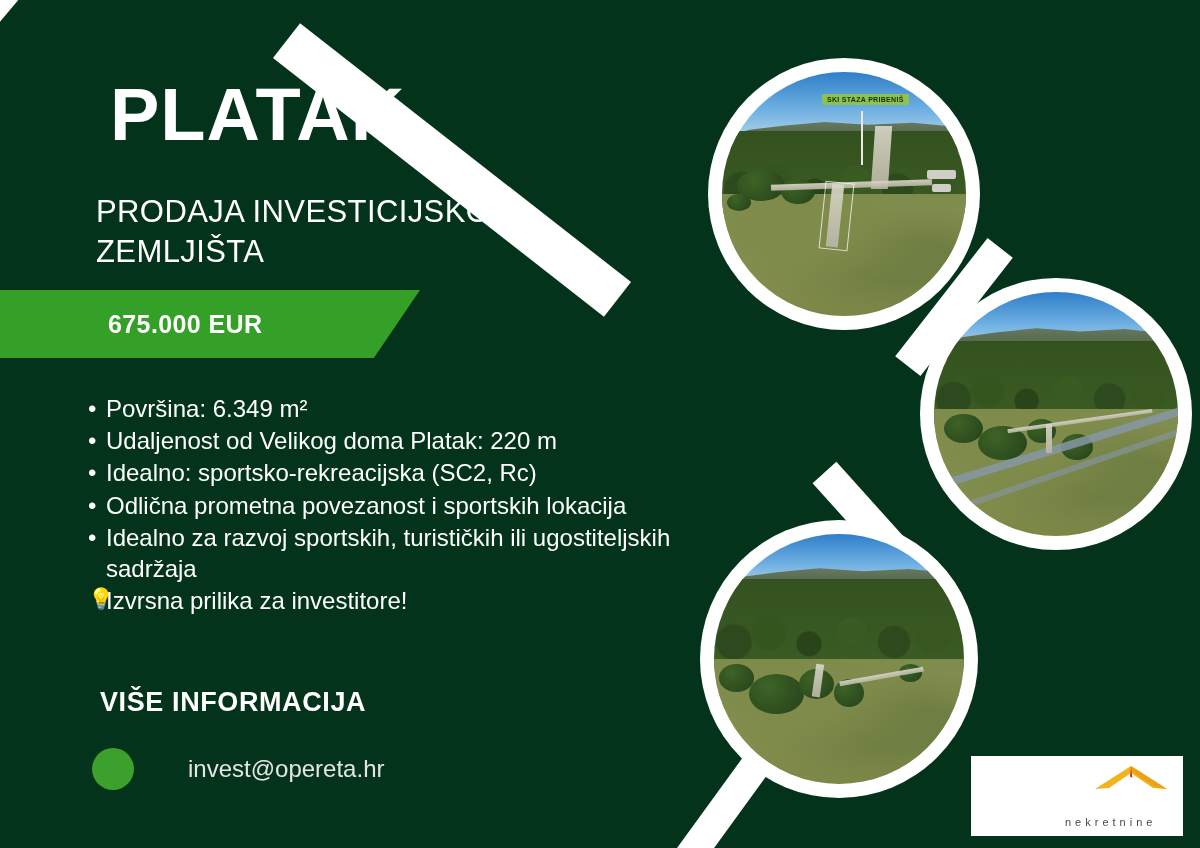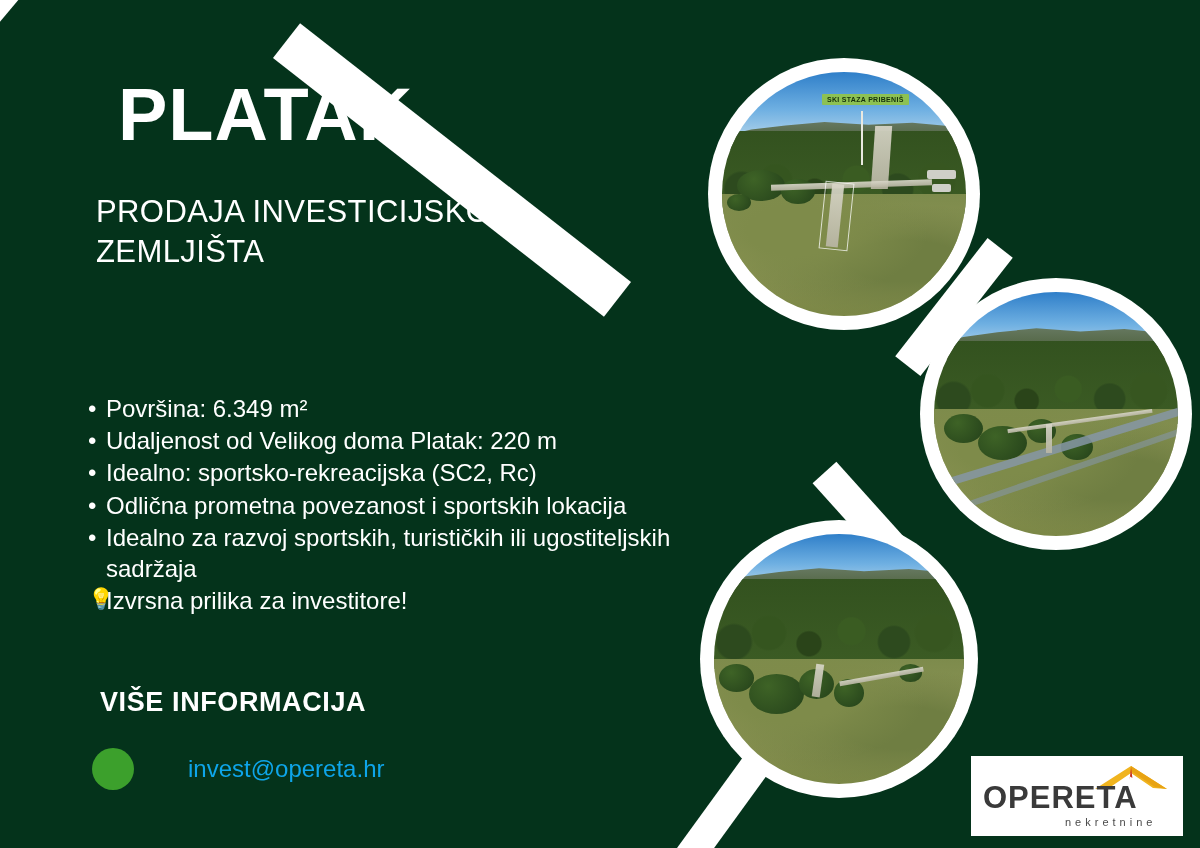--- a/index.html
+++ b/index.html
@@ -135,21 +135,21 @@
   .parking {
     position:absolute;
     background:#cfcfc8;
     border-radius:2px;
   }
 
   
   .title {
     position:absolute; left:110px; top:78px;
     font-size:74px; font-weight:800; letter-spacing:1px;
-    color:#ffffff; line-height:1;margin-left:8px;
+    color:#ffffff; line-height:1;
   }
   .subtitle {
     position:absolute; left:96px; top:192px;
     font-size:31px; font-weight:400; letter-spacing:.4px;
     color:#ffffff; line-height:1.28;
     max-width:470px;
   }
 
   .price-banner {
     position:absolute; left:0; top:290px;
@@ -192,21 +192,21 @@
     position:absolute; left:92px; top:748px;
     display:flex; align-items:center;
   }
   .contact-dot {
     width:42px; height:42px; border-radius:50%;
     background:#3ca02c;
     flex:0 0 auto;
   }
   .contact-email {
     margin-left:54px;
-    color:#0ea5e9; font-size:24px;
+    color:#e5e5e5; font-size:24px;
   }
 
   
   .logo-card {
     position:absolute; left:967px; top:752px;
     width:220px; height:88px;
     background:#ffffff;
     border:4px solid #04331b;
     overflow:hidden;
   }
@@ -300,20 +300,23 @@
         <div class="track" style="left:40%;top:52%;width:3%;height:13%;transform:rotate(8deg);"></div>
         <div class="track" style="left:50%;top:56%;width:34%;height:2%;transform:rotate(-10deg);"></div>
       </div>
     </div>
   </div>
 
   <div class="title">PLATAK</div>
 
   <div class="subtitle">PRODAJA INVESTICIJSKOG ZEMLJIŠTA</div>
 
+  <div class="price-banner">
+    <div class="price-text">675.000 EUR</div>
+  </div>
 
   <div class="bullets">
     <div class="bullet">
       <span class="dot">•</span>
       <span class="txt">Površina: 6.349 m²</span>
     </div>
     <div class="bullet">
       <span class="dot">•</span>
       <span class="txt">Udaljenost od Velikog doma Platak: 220 m</span>
     </div>
@@ -341,17 +344,16 @@
     <span class="contact-dot"></span>
     <span class="contact-email">invest@opereta.hr</span>
   </div>
 
   <div class="logo-card">
     <svg class="logo-roof" viewBox="0 0 76 26">
       <path d="M2 25 L38 2 L74 25 L60 24 L38 9 L16 24 Z" fill="#f0b41e"></path>
       <path d="M38 2 L74 25 L62 23 L38 7 Z" fill="#e8a313"></path>
       <path d="M38 3 L39.4 14 L37.2 12.4 L36.6 16 Z" fill="#c8301f"></path>
     </svg>
-    <div class="logo-name">OPERETA</div>
     <div class="logo-sub">nekretnine</div>
   </div>
 
 </div>
 
 </body></html>

